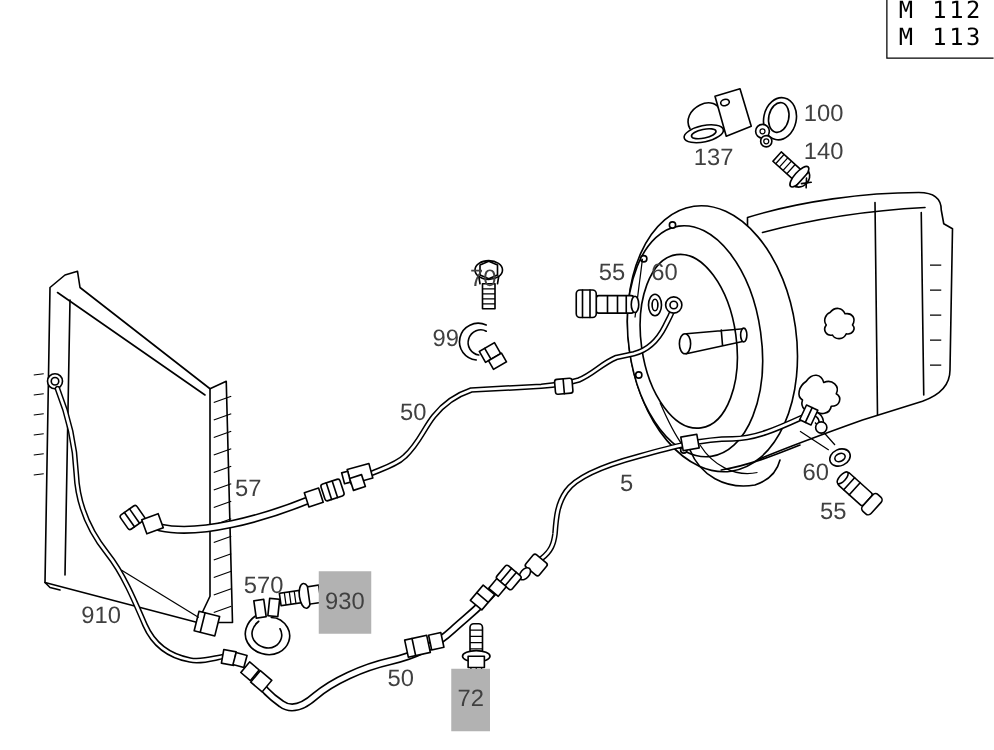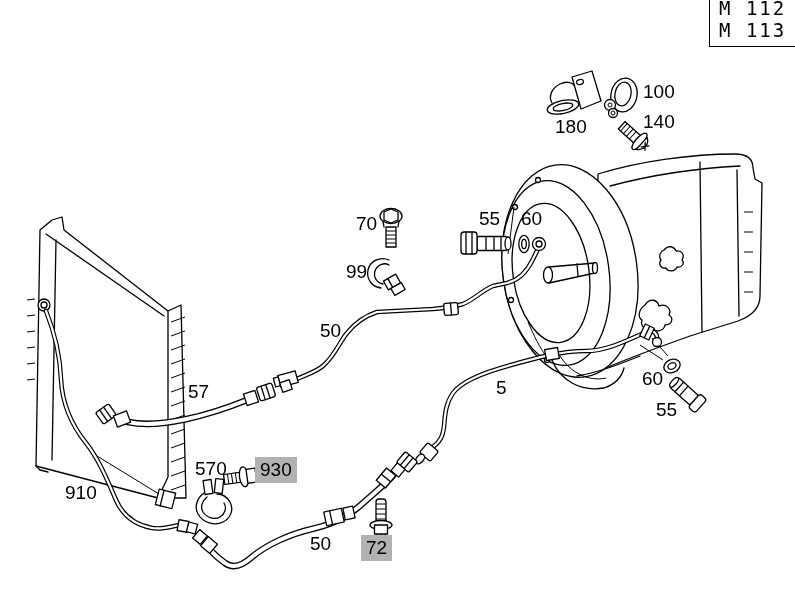--- a/index.html
+++ b/index.html
@@ -6,23 +6,23 @@
   .stage{position:relative;width:795px;height:600px;background:#fff;overflow:hidden;
          font-family:"Liberation Sans",sans-serif;}
   svg{position:absolute;left:0;top:0;}
   .ln{stroke:#000;fill:none;stroke-width:1.3;stroke-linecap:round;stroke-linejoin:round;}
   .thin{stroke:#000;fill:none;stroke-width:1;}
   .fw{fill:#fff;stroke:#000;stroke-width:1.3;stroke-linejoin:round;}
   .pipe-o{stroke:#000;fill:none;stroke-width:4.6;stroke-linecap:round;stroke-linejoin:round;}
   .pipe-i{stroke:#fff;fill:none;stroke-width:2.2;stroke-linecap:round;stroke-linejoin:round;}
   .hose-o{stroke:#000;fill:none;stroke-width:6.6;stroke-linecap:round;stroke-linejoin:round;}
   .hose-i{stroke:#fff;fill:none;stroke-width:4.0;stroke-linecap:round;stroke-linejoin:round;}
-  .callout{position:absolute;font-size:19px;line-height:1.15;color:#000000;white-space:nowrap;
+  .callout{position:absolute;font-size:19px;line-height:1.15;color:#404040;white-space:nowrap;
            cursor:pointer;}
-  .callout.hl{background:var(--hl,#b2b2b2);padding:2px 5px;}
+  .callout.hl{background:var(--hl,#b2b2b2);padding:14px 5px;}
   .engine-box{position:absolute;left:709px;top:-7px;width:95px;height:54px;
               border:1.7px solid #000;background:#fff;box-sizing:border-box;
               padding:3px 0 0 9px;}
   .engine-box div{font-family:"DejaVu Sans Mono","Liberation Mono",monospace;
                   font-size:19px;line-height:22px;letter-spacing:2px;color:#000;}
 </style>
 </head>
 <body>
 
 <div class="stage">
@@ -264,24 +264,24 @@
   <g>
     <rect class="fw" x="376" y="499" width="10" height="24" rx="3"></rect>
     <path class="thin" d="M376,504 h10 M376,509 h10 M376,514 h10 M376,519 h10"></path>
     <ellipse class="fw" cx="381" cy="525" rx="11" ry="4.5"></ellipse>
     <rect class="fw" x="374.5" y="525" width="13" height="9"></rect>
     <path class="thin" d="M377,534 l-1,3 M381,534 l0,3 M385,534 l1,3"></path>
   </g>
 
 </svg>
 
-<div class="callout" style="left:555px;top:116px">180</div>
+<div class="callout" style="left:555px;top:116px">137</div>
 <div class="callout" style="left:643px;top:81px">100</div>
 <div class="callout" style="left:643px;top:111px">140</div>
-<div class="callout" style="left:356px;top:213px">70</div>
+<div class="callout" style="left:376px;top:213px">70</div>
 <div class="callout" style="left:346px;top:261px">99</div>
 <div class="callout" style="left:479px;top:208px">55</div>
 <div class="callout" style="left:521px;top:208px">60</div>
 <div class="callout" style="left:320px;top:320px">50</div>
 <div class="callout" style="left:188px;top:381px">57</div>
 <div class="callout" style="left:496px;top:377px">5</div>
 <div class="callout" style="left:642px;top:368px">60</div>
 <div class="callout" style="left:656px;top:399px">55</div>
 <div class="callout" style="left:65px;top:482px">910</div>
 <div class="callout" style="left:195px;top:458px">570</div>

